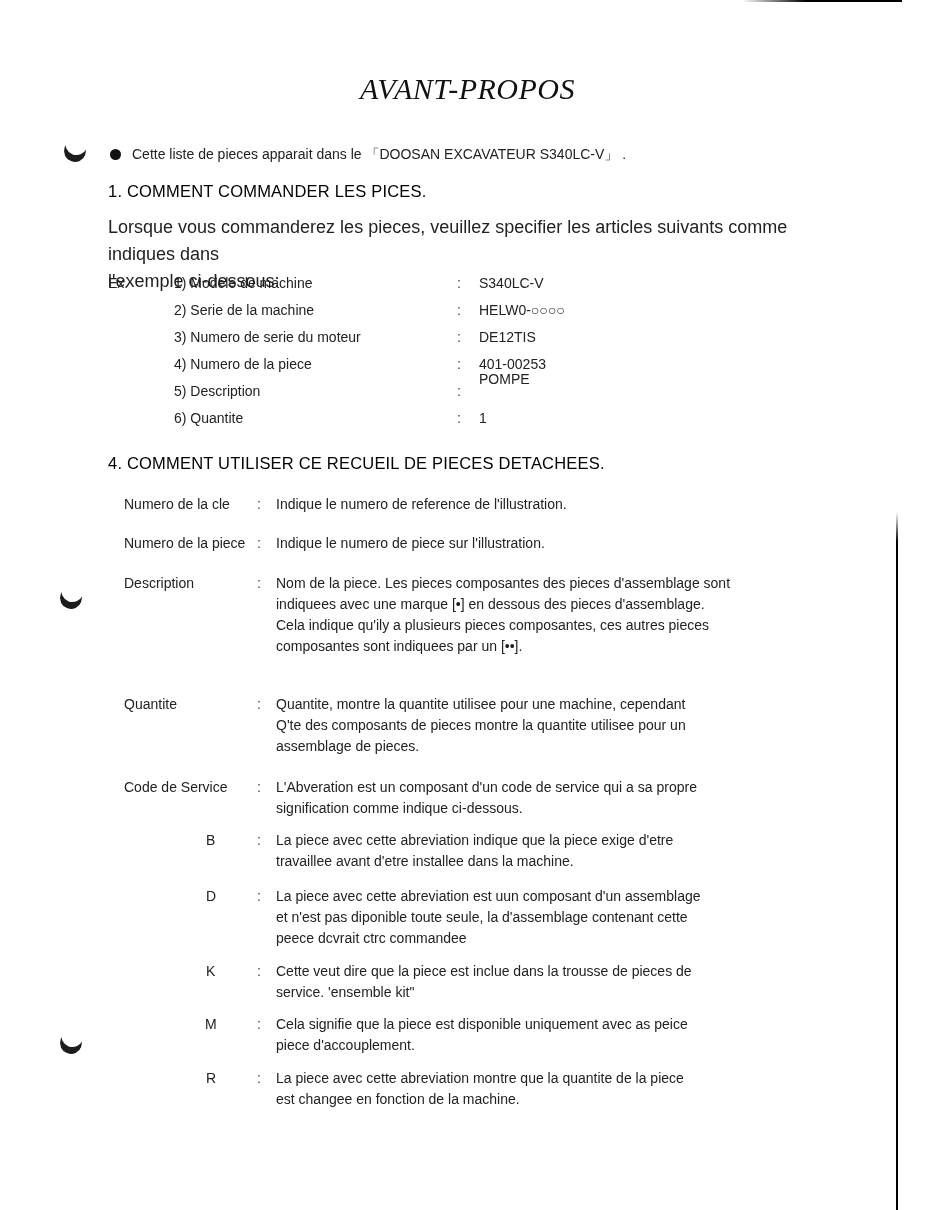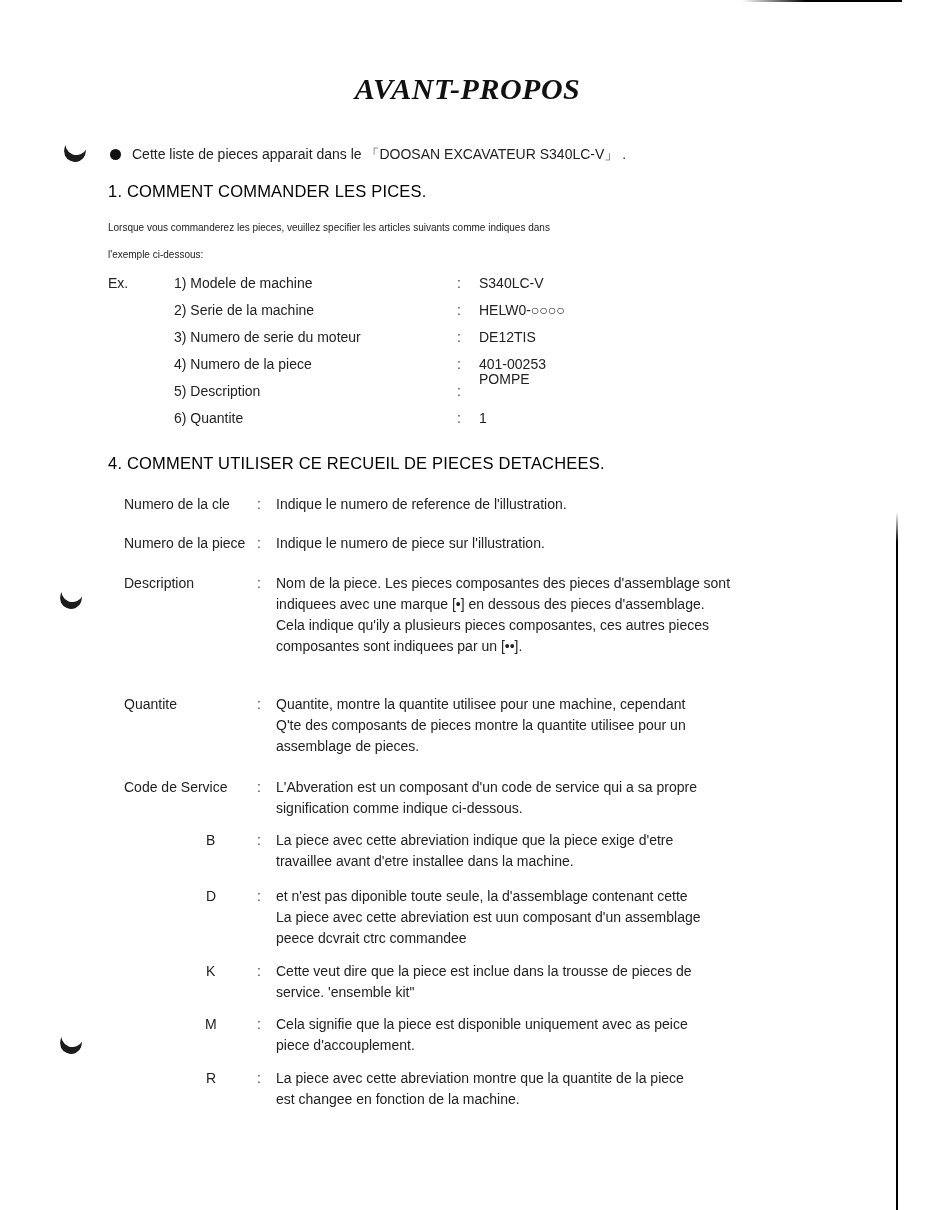--- a/index.html
+++ b/index.html
@@ -13,34 +13,34 @@
     left: 742px; top: 0; width: 160px; height: 2px;
     background: linear-gradient(to right, rgba(0,0,0,0), #000 40%, #000);
   }
   .right-rule {
     left: 896px; top: 512px; width: 2px; height: 698px;
     background: linear-gradient(to bottom, rgba(0,0,0,0), #000 30px, #000);
   }
   .title {
     left: 0; width: 935px; top: 72px; text-align: center;
     font-family: "Liberation Serif", "DejaVu Serif", serif;
-    font-style: italic; font-weight: bold; font-size: 30px; color: #111;
+    font-style: italic; font-weight: normal; font-size: 30px; color: #111;
     letter-spacing: 0.5px;
   }
   .punch {
     width: 22px; height: 22px; border-radius: 50%;
     box-shadow: inset -1px -7px 0 0 #1c1c1c;
     transform: rotate(20deg);
   }
   .bullet {
     width: 11px; height: 11px; border-radius: 50%; background: #111;
   }
   .intro { left: 132px; top: 146px; font-size: 14px; }
   .h1 { font-size: 16.5px; color: #000000; letter-spacing: 0.2px; }
-  .para { left: 108px; font-size: 10px; line-height: 27px; width: 690px; }
+  .para { left: 108px; font-size: 18px; line-height: 27px; width: 690px; }
   .ex-label { left: 108px; font-size: 14px; }
   .ex-row { font-size: 14px; }
   .k { left: 124px; font-size: 14px; }
   .colon { font-size: 14px; color: #444; }
   .desc { left: 276px; font-size: 14px; line-height: 21px; width: 520px; }
   .code { font-size: 14px; }
 </style>
 </head>
 <body>
 
@@ -130,22 +130,22 @@
 <div class="abs code" style="left:206px;top:832px;">B</div>
 <div class="abs colon" style="left:257px;top:832px;">:</div>
 <div class="abs desc" style="top:830px;">
   <div>La piece avec cette abreviation indique que la piece exige d'etre</div>
   <div>travaillee avant d'etre installee dans la machine.</div>
 </div>
 
 <div class="abs code" style="left:206px;top:888px;">D</div>
 <div class="abs colon" style="left:257px;top:888px;">:</div>
 <div class="abs desc" style="top:886px;">
+  <div>La piece avec cette abreviation est uun composant d'un assemblage</div>
   <div>et n'est pas diponible toute seule, la d'assemblage contenant cette</div>
-  <div>La piece avec cette abreviation est uun composant d'un assemblage</div>
   <div>peece dcvrait ctrc commandee</div>
 </div>
 
 <div class="abs code" style="left:206px;top:963px;">K</div>
 <div class="abs colon" style="left:257px;top:963px;">:</div>
 <div class="abs desc" style="top:961px;">
   <div>Cette veut dire que la piece est inclue dans la trousse de pieces de</div>
   <div>service. 'ensemble kit"</div>
 </div>
 

